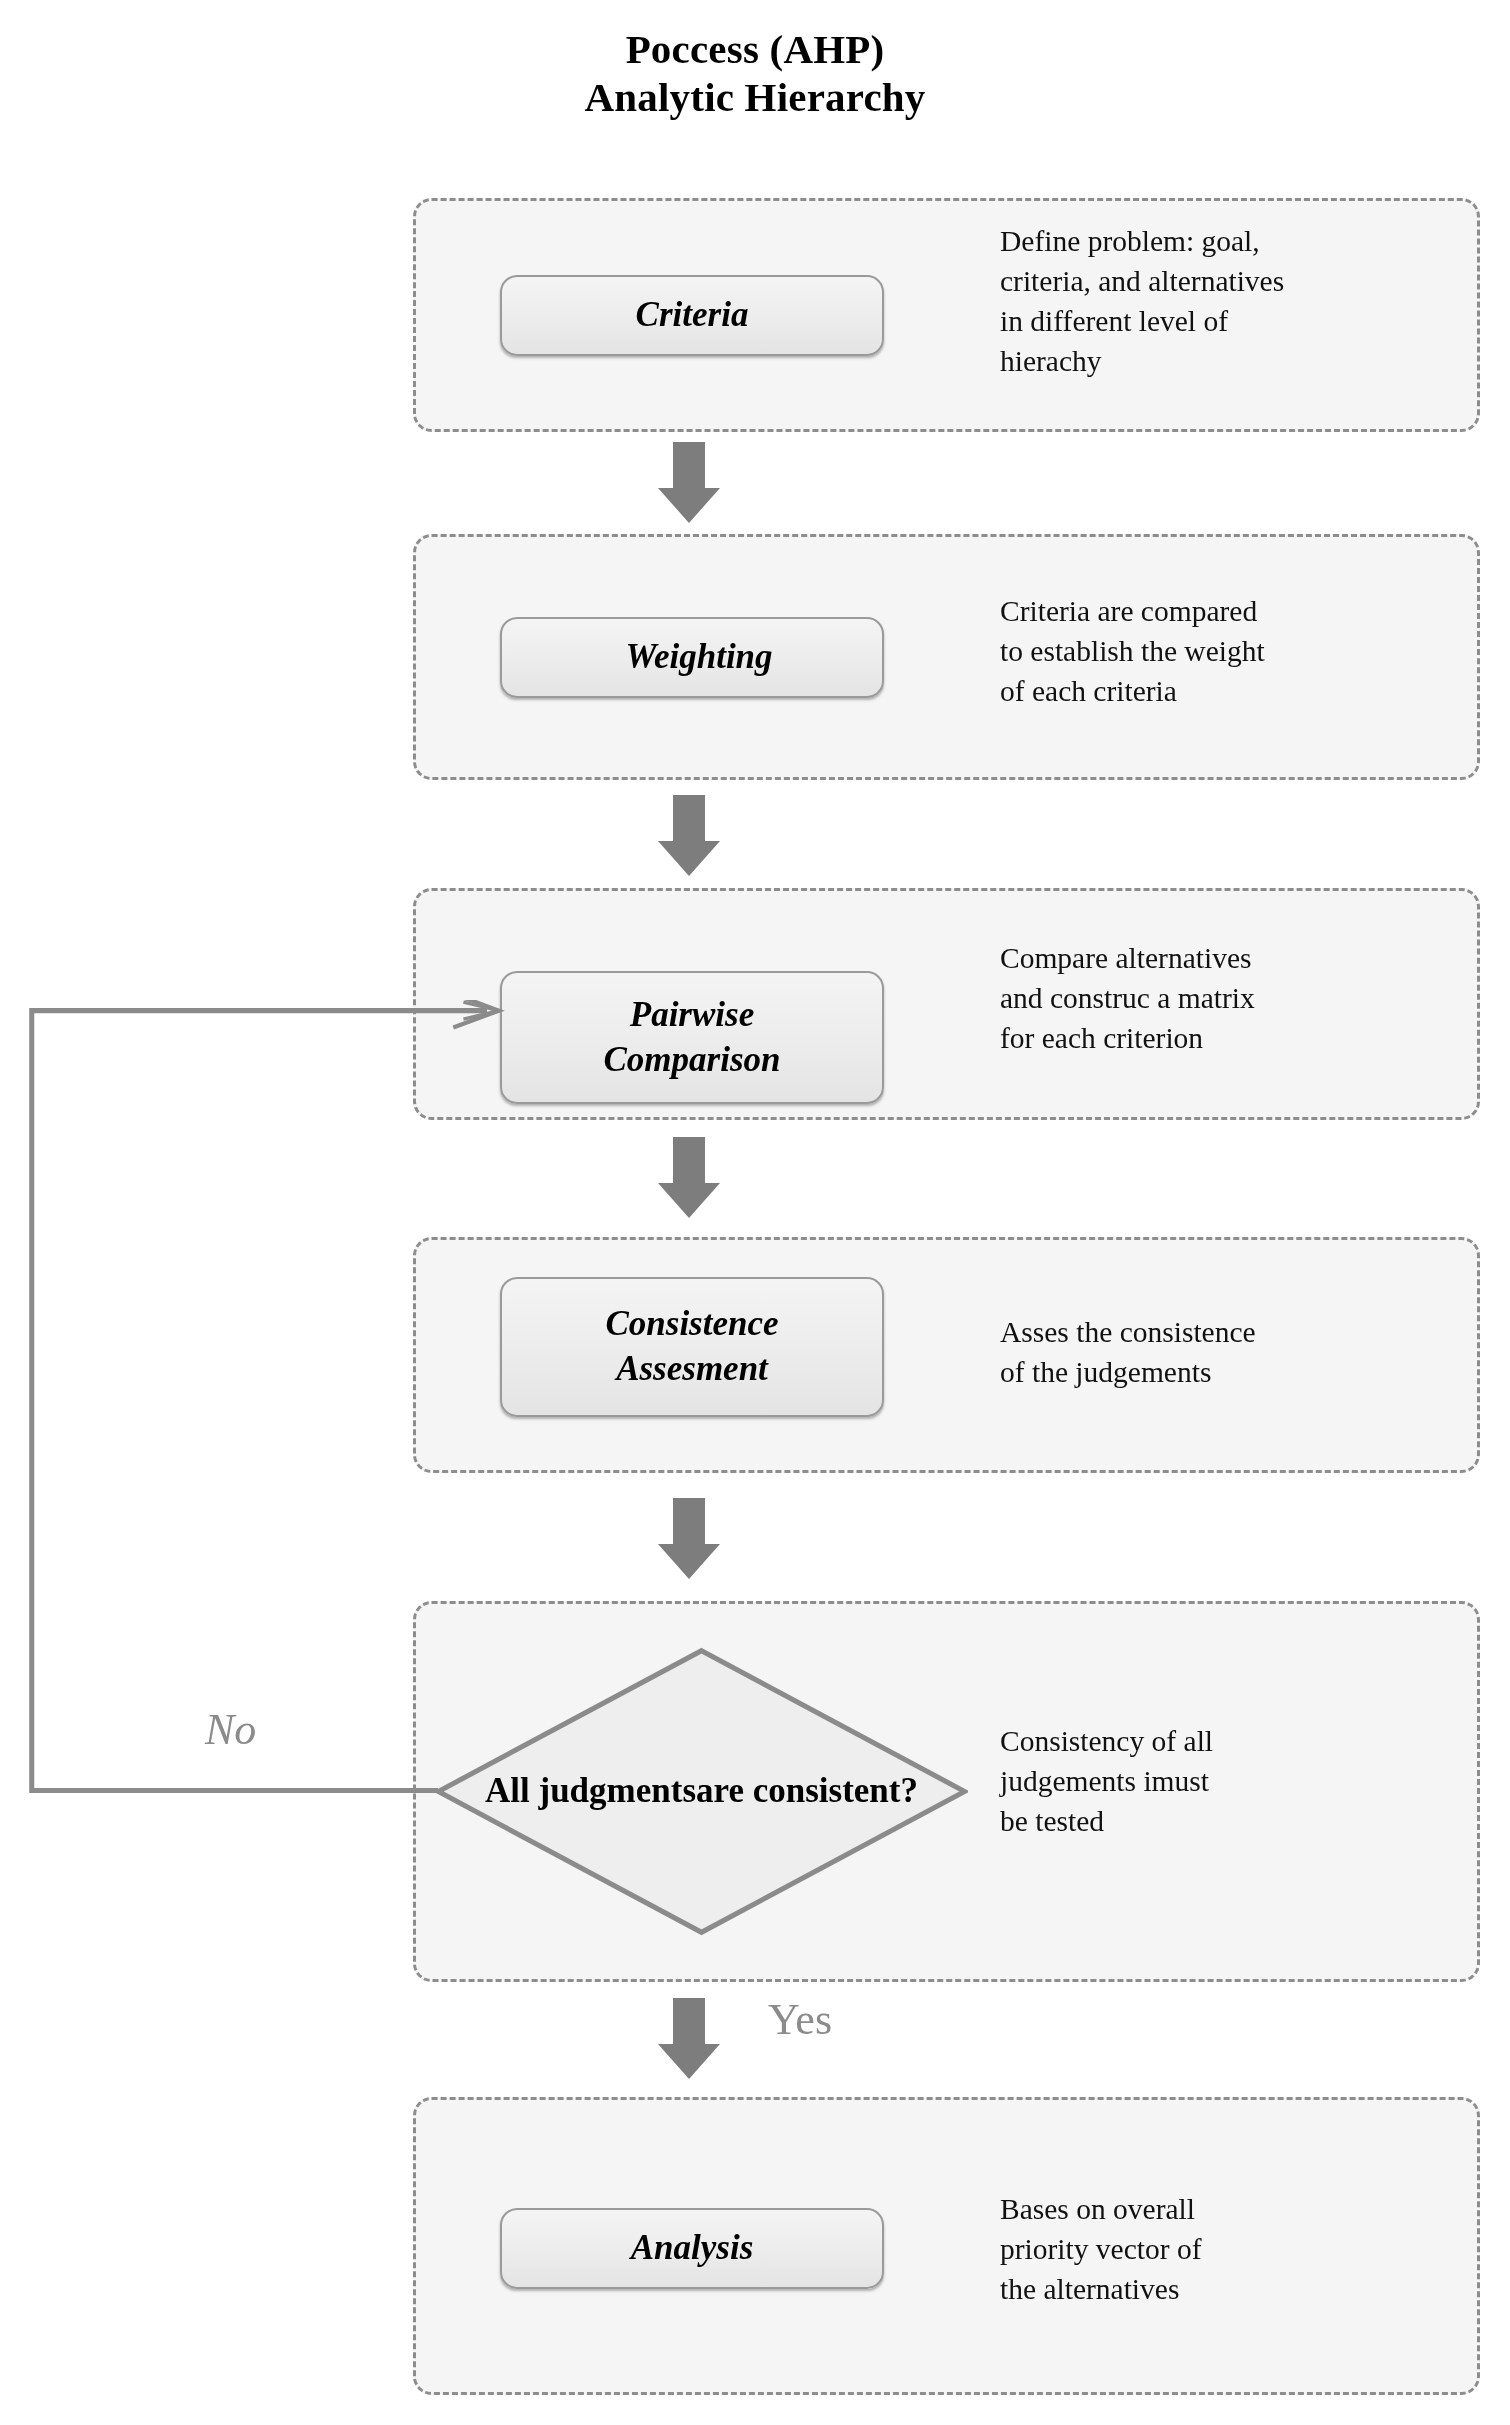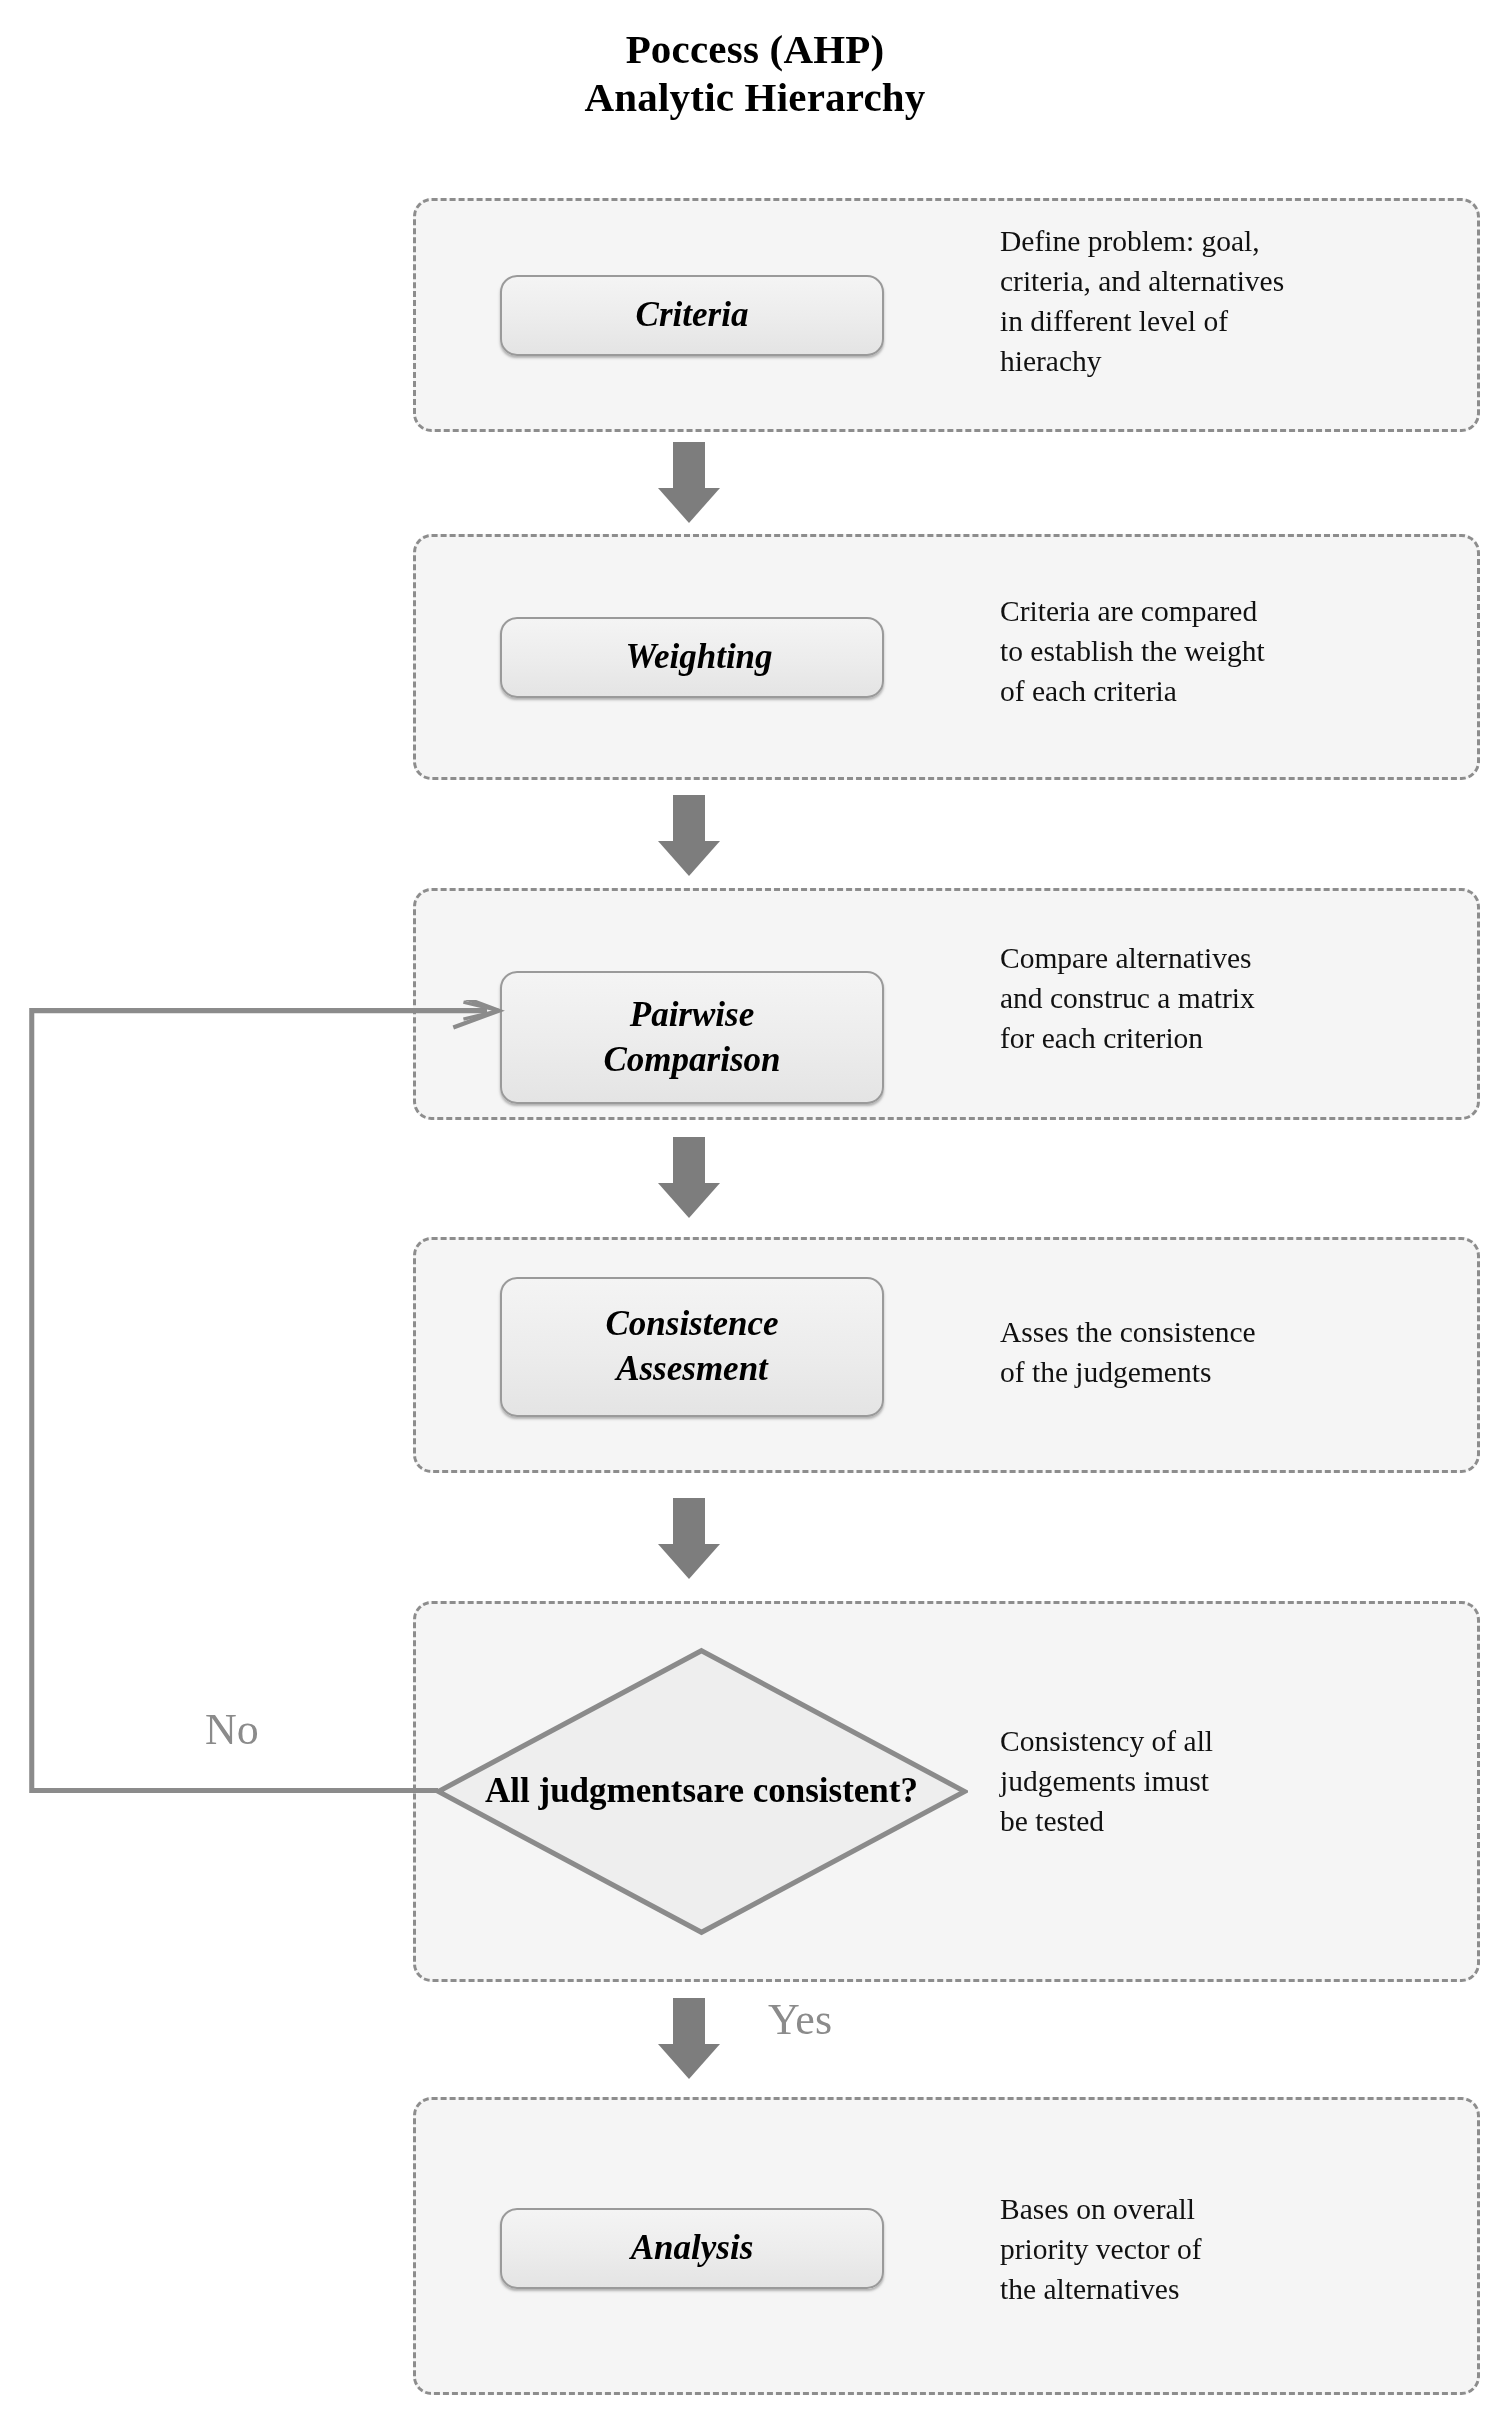--- a/index.html
+++ b/index.html
@@ -219,21 +219,21 @@
   <div class="loop" style="left:25px; top:1000px; width:489px; height:802px;">
     <svg width="489" height="802" viewBox="0 0 580 950">
 
       <path d="M 490 937 L 8 937 L 8 12 L 548 12" fill="none" stroke="#8b8b8b" stroke-width="6" stroke-linejoin="miter"></path>
 
       <path d="M 508 -8 L 562 12 L 508 32" fill="none" stroke="#8b8b8b" stroke-width="5" stroke-linejoin="miter"></path>
       <path d="M 520 2 L 562 12 L 520 22" fill="none" stroke="#8b8b8b" stroke-width="4"></path>
     </svg>
   </div>
 
-  <div class="branch-label" style="left:205px; top:1708px;">No</div>
+  <div class="branch-label" style="left:205px; top:1708px;font-style:italic;">No</div>
 
   <div class="blockarrow" style="left:656px; top:1998px; width:66px; height:81px;">
     <div class="shaft"></div>
     <div class="head"></div>
   </div>
 
   <div class="branch-label" style="left:768px; top:1998px;">Yes</div>
 
   <div class="stage" style="left:413px; top:2097px; width:1067px; height:298px;">
   </div>

